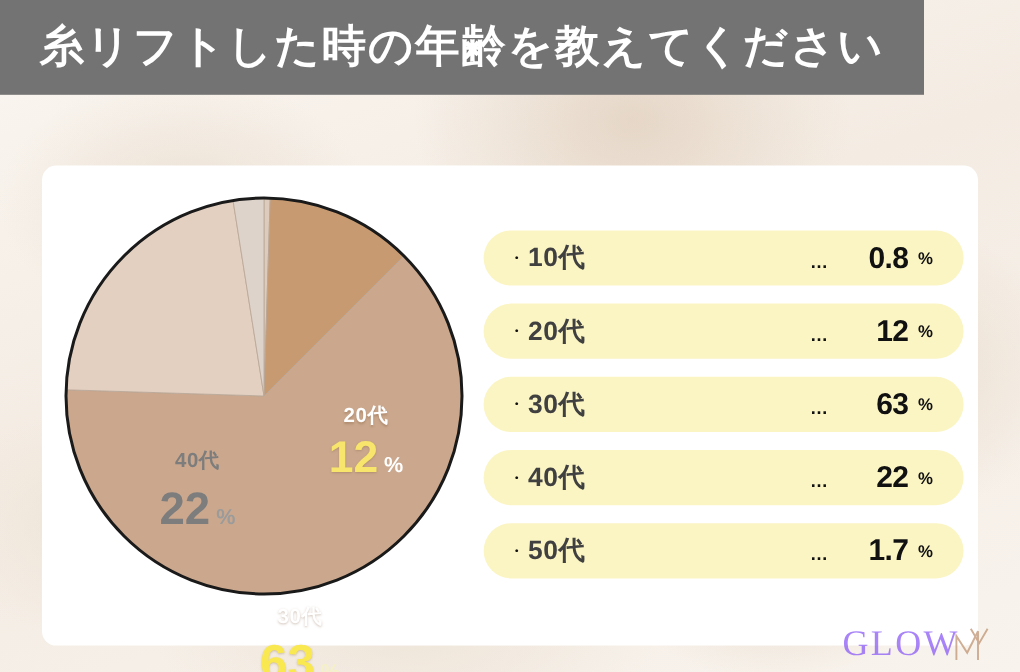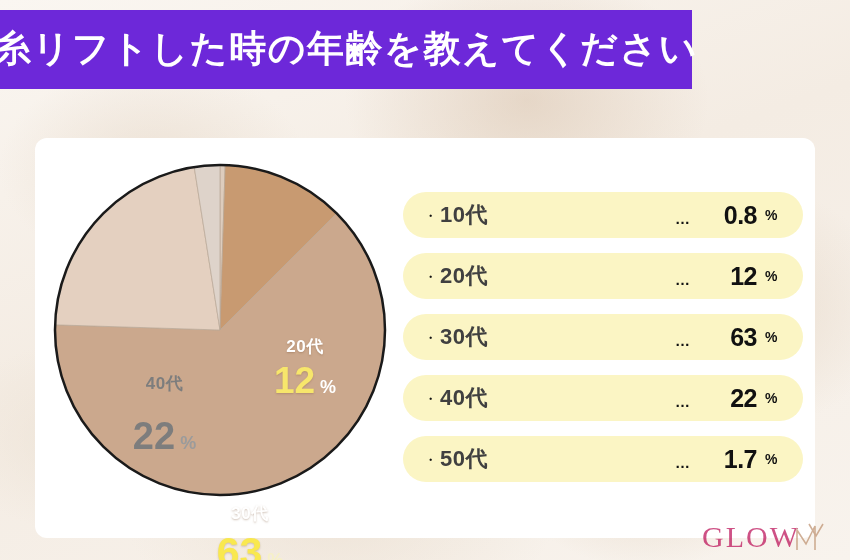--- a/index.html
+++ b/index.html
@@ -19,23 +19,23 @@
       radial-gradient(ellipse 260px 190px at 62% 18%, rgba(214,191,168,.50), rgba(214,191,168,0) 70%),
       radial-gradient(ellipse 200px 170px at 88% 55%, rgba(225,208,189,.55), rgba(225,208,189,0) 72%),
       radial-gradient(ellipse 300px 160px at 40% 92%, rgba(232,219,203,.55), rgba(232,219,203,0) 72%),
       radial-gradient(ellipse 180px 120px at 76% 86%, rgba(219,199,176,.45), rgba(219,199,176,0) 72%),
       radial-gradient(ellipse 160px 130px at 8% 78%, rgba(235,224,210,.6), rgba(235,224,210,0) 72%),
       linear-gradient(160deg,#faf6f1 0%,#f4ece3 45%,#f8f3ed 100%);
   }
 
   
   #header-bar {
-    position:absolute; left:0; top:0; width:692px; height:79px;
-    background:#6d28d9;
-    display:flex; align-items:center; justify-content:center;margin-top:10px;
+    position:absolute; left:0; top:0; width:770px; height:79px;
+    background:#737373;
+    display:flex; align-items:center; justify-content:center;
   }
   #header-title {
     color:#ffffff;
     font-size:37px;
     font-weight:700;
     letter-spacing:1.5px;
     white-space:nowrap;
     line-height:1;
     padding-bottom:3px;
   }
@@ -109,21 +109,21 @@
   #brand-watermark {
     position:absolute;
     right:22px; bottom:8px;
     display:flex; align-items:flex-end;
     opacity:.75;
   }
   #brand-text {
     font-family:"Liberation Serif", "DejaVu Serif", serif;
     font-size:30px;
     letter-spacing:2px;
-    color:#be185d;
+    color:#8b5cf6;
     line-height:1;
   }
   #brand-mark {
     margin-left:-6px;
     line-height:1;
   }
 </style>
 </head>
 <body>
 
@@ -156,21 +156,21 @@
 
     <div class="pie-label-group" style="position:absolute; left:150px; top:352px; text-align:center; width:130px;">
       <div class="pie-name" style="color:#ffffff; text-shadow:0 1px 2px rgba(120,80,50,.35);">30代</div>
       <div style="margin-top:4px; white-space:nowrap;">
         <span class="pie-val" style="color:#f9e84f; font-size:41px; text-shadow:0 1px 2px rgba(120,80,50,.3);">63</span><span class="pie-pct" style="color:#f6f0c8; margin-left:5px;">%</span>
       </div>
     </div>
 
     <div class="pie-label-group" style="position:absolute; left:72px; top:222px; text-align:center; width:115px;">
       <div class="pie-name" style="color:#7d7d7d;">40代</div>
-      <div style="margin-top:20px; white-space:nowrap;">
+      <div style="margin-top:9px; white-space:nowrap;">
         <span class="pie-val" style="color:#7d7d7d; font-size:38px;">22</span><span class="pie-pct" style="color:#9b9b9b; margin-left:5px;">%</span>
       </div>
     </div>
   </div>
 
   <div id="legend-list">
       <div class="legend-row" style="background: rgb(251, 245, 196);">
         <span class="legend-bullet">・</span>
         <span class="legend-label">10代</span>
         <span class="legend-spacer"></span>

